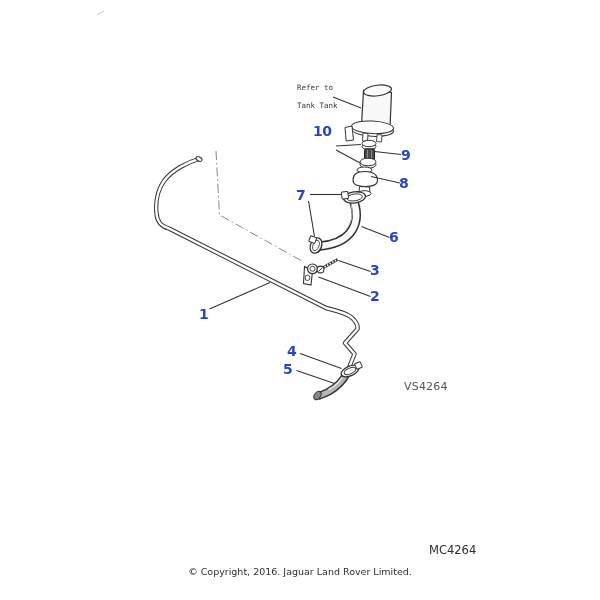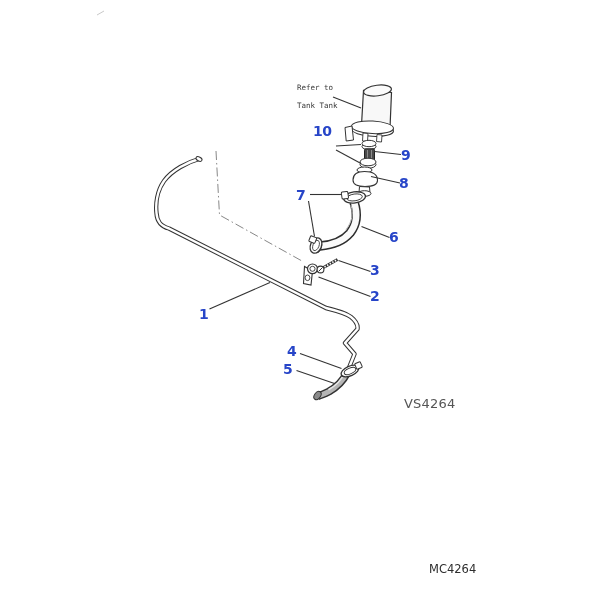--- a/index.html
+++ b/index.html
@@ -21,26 +21,26 @@
     line-height:14px;
     letter-spacing:-0.5px;
   }
   .note{
     position:absolute;left:297px;top:83px;
     font-family:"DejaVu Sans Mono", monospace;
     font-size:7.5px;line-height:9px;color:#3a3a3a;
     white-space:pre;
   }
   .vscode{
-    position:absolute;left:404px;top:396px;
-    font-size:13px;color:#555;letter-spacing:0.2px;
+    position:absolute;left:404px;top:380px;
+    font-size:11px;color:#555;letter-spacing:0.2px;
     font-family:"DejaVu Sans", sans-serif;
   }
   .mccode{
-    position:absolute;left:429px;top:562px;
+    position:absolute;left:429px;top:543px;
     font-size:11.5px;color:#2e2e2e;
     font-family:"DejaVu Sans", sans-serif;
   }
   .copyright{
     position:absolute;left:0;top:566px;width:600px;
     text-align:center;
     font-size:9.5px;color:#2e2e2e;
     font-family:"DejaVu Sans", sans-serif;
   }
 </style>
@@ -169,13 +169,14 @@
   <div class="callout" style="left:287px;top:344px;">4</div>
   <div class="callout" style="left:283px;top:362px;">5</div>
   <div class="callout" style="left:389px;top:230px;">6</div>
   <div class="callout" style="left:296px;top:188px;">7</div>
   <div class="callout" style="left:399px;top:176px;">8</div>
   <div class="callout" style="left:401px;top:148px;">9</div>
   <div class="callout" style="left:313px;top:124px;">10</div>
 
   <div class="vscode">VS4264</div>
   <div class="mccode">MC4264</div>
+  <div class="copyright">© Copyright, 2016. Jaguar Land Rover Limited.</div>
 </div>
 
 </body></html>

